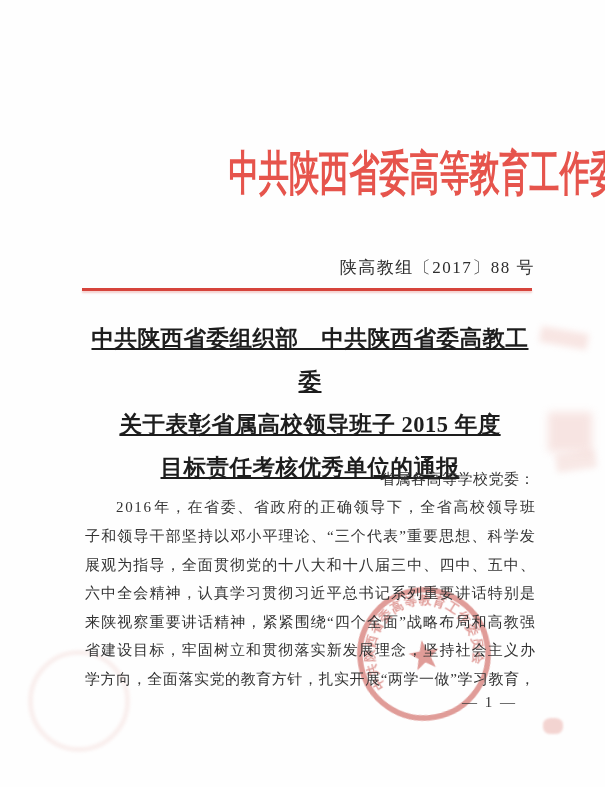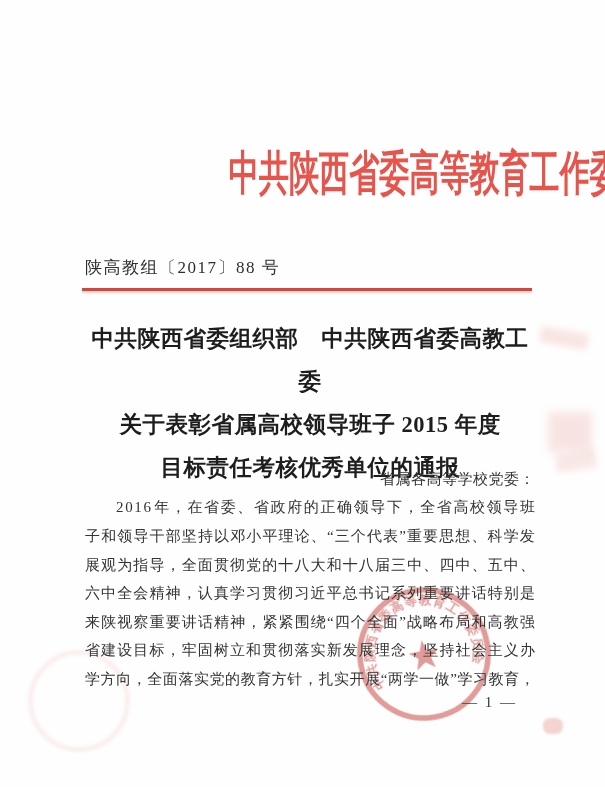--- a/index.html
+++ b/index.html
@@ -19,32 +19,32 @@
   .banner-inner{
     display:inline-block;
     font-size:47px;font-weight:bold;color:#e6544c;
     transform:scaleX(0.64);transform-origin:center;
     white-space:nowrap;letter-spacing:0px;
     filter:blur(0.2px);
   }
   
   .docnum{
     position:absolute;left:85px;top:256px;width:450px;
-    text-align:left;font-size:17px;color:#2e2e2e;letter-spacing:1.5px;
+    text-align:right;font-size:17px;color:#2e2e2e;letter-spacing:1.5px;
   }
   
   .redrule{
     position:absolute;left:82px;top:288px;width:450px;height:2.5px;
     background:#d6443c;box-shadow:0 2px 2px rgba(214,68,60,0.25);
   }
   
   .title{
     position:absolute;left:85px;top:317px;width:450px;
     text-align:center;font-weight:bold;color:#1d1d1d;
-    font-size:22.5px;line-height:43px;letter-spacing:0.5px;
+    font-size:22.5px;line-height:43px;letter-spacing:0.5px;text-decoration:underline;
   }
   
   .docbody{
     position:absolute;left:85px;top:465px;width:450px;
     color:#333;font-size:15px;z-index:2;
   }
   .salutation{
     height:28.6px;line-height:28.6px;text-align:right;letter-spacing:0.5px;
   }
   .jline{

